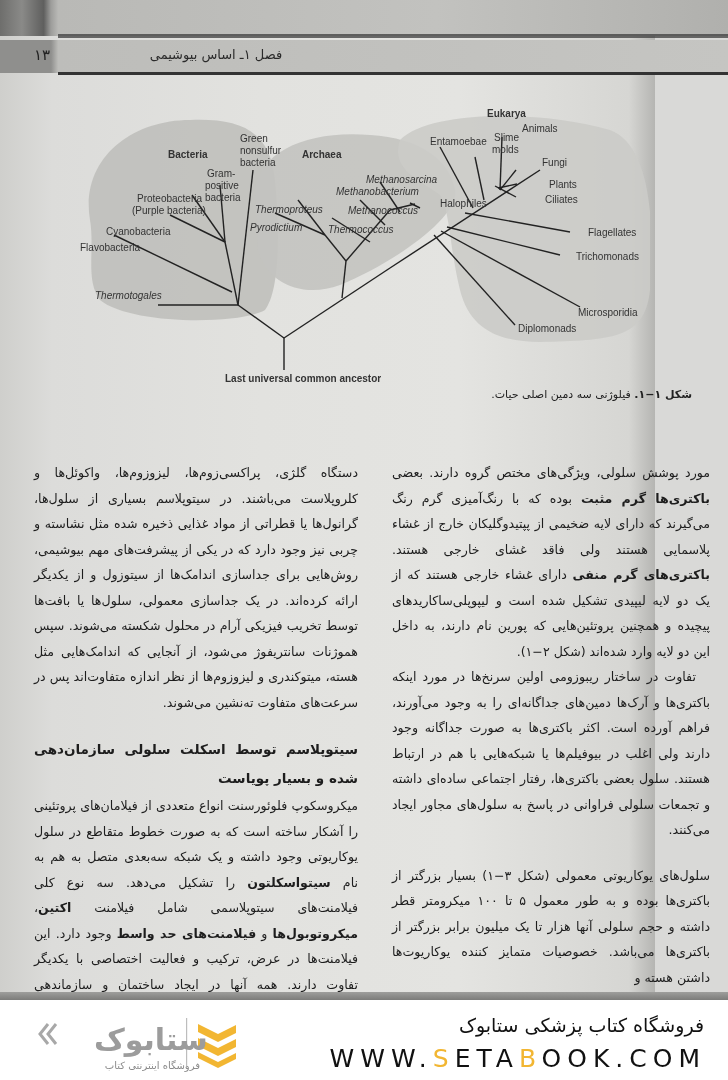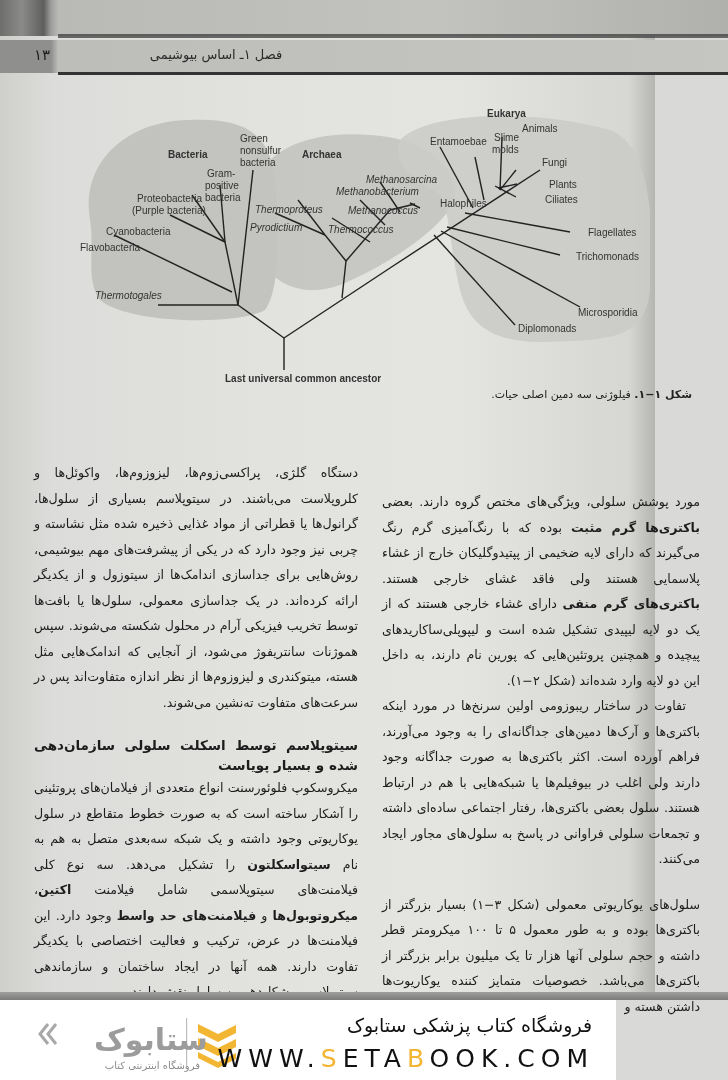--- a/index.html
+++ b/index.html
@@ -22,31 +22,31 @@
   .dlabel { font-family:"Liberation Sans", sans-serif; font-size:10px; fill:#333; }
   .dital { font-style:italic; }
   .dbold { font-weight:bold; }
 
   .caption { position:absolute; left:410px; top:388px; width:282px; direction:rtl; text-align:right;
              font-size:11px; color:#222; }
   .caption b { font-weight:bold;margin-top:36px; }
 
   .col { position:absolute; direction:rtl; text-align:justify; text-align-last:right;
          font-size:12.6px; line-height:25.5px; color:#1d1d1d; }
-  .col-right { left:382px; top:460px; width:318px;margin-top:29px; }
+  .col-right { left:392px; top:460px; width:318px; }
   .col-left { left:34px; top:460px; width:324px; }
   .col p { margin:0; }
   .col .indent { text-indent:14px; }
   .col .gap { height:20px; }
-  .col h3 { margin:0; font-size:13.5px; font-weight:bold; line-height:20px; }
+  .col h3 { margin:0; font-size:13.5px; font-weight:bold; line-height:29px; }
   .col b { font-weight:bold; }
 
   .bottom-shadow { position:absolute; left:0; top:992px; width:728px; height:8px;
                    background:linear-gradient(180deg,#9e9e9c,#7c7c7a); }
-  .footer { position:absolute; left:0; top:1000px; width:616px; height:80px; background:#ffffff; }
+  .footer { position:absolute; left:0; top:1000px; width:728px; height:80px; background:#ffffff; }
   .footer-title { position:absolute; right:24px; top:14px; direction:rtl; font-size:19px; color:#111;
                   font-family:"DejaVu Sans", sans-serif; }
   .footer-url { position:absolute; right:22px; top:44px; font-size:25px; letter-spacing:6px; color:#111;
                 font-family:"DejaVu Sans", sans-serif; }
   .footer-url .acc { color:#f2b632; }
   .logo { position:absolute; left:36px; top:12px; width:200px; height:60px; }
   .logo-sub { position:absolute; left:44px; top:48px; width:120px; text-align:right; direction:rtl;
               font-size:10px; color:#8a8a8a; }
   .logo-word { position:absolute; left:58px; top:10px; font-size:30px; font-weight:bold; color:#9c9c9c; letter-spacing:-1px; }
 </style>

